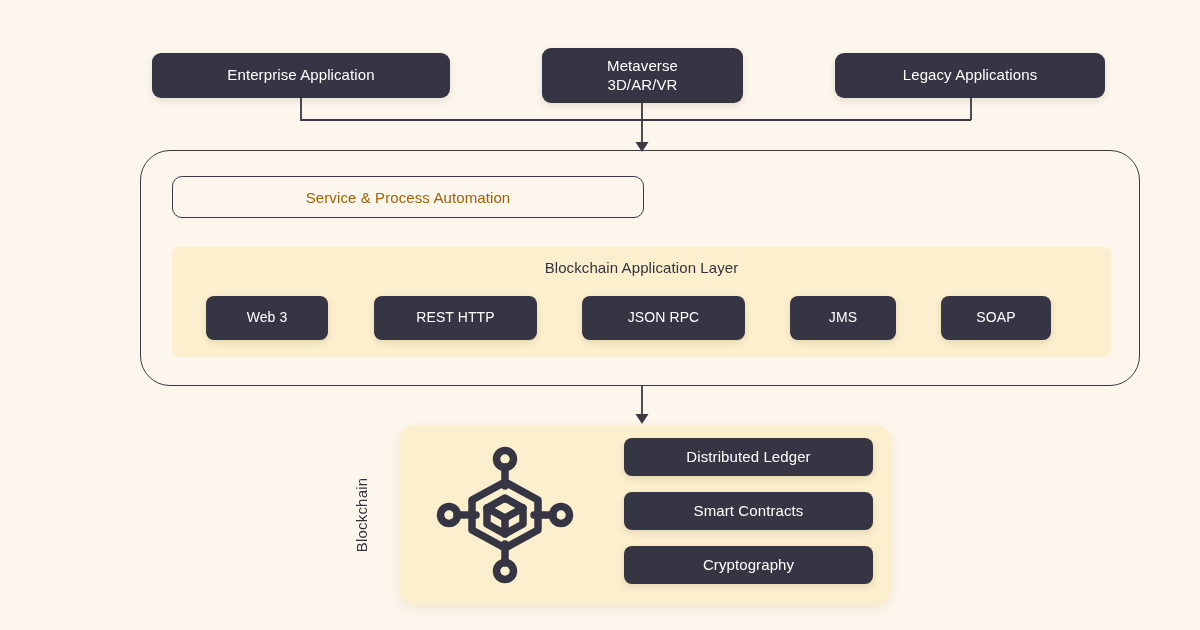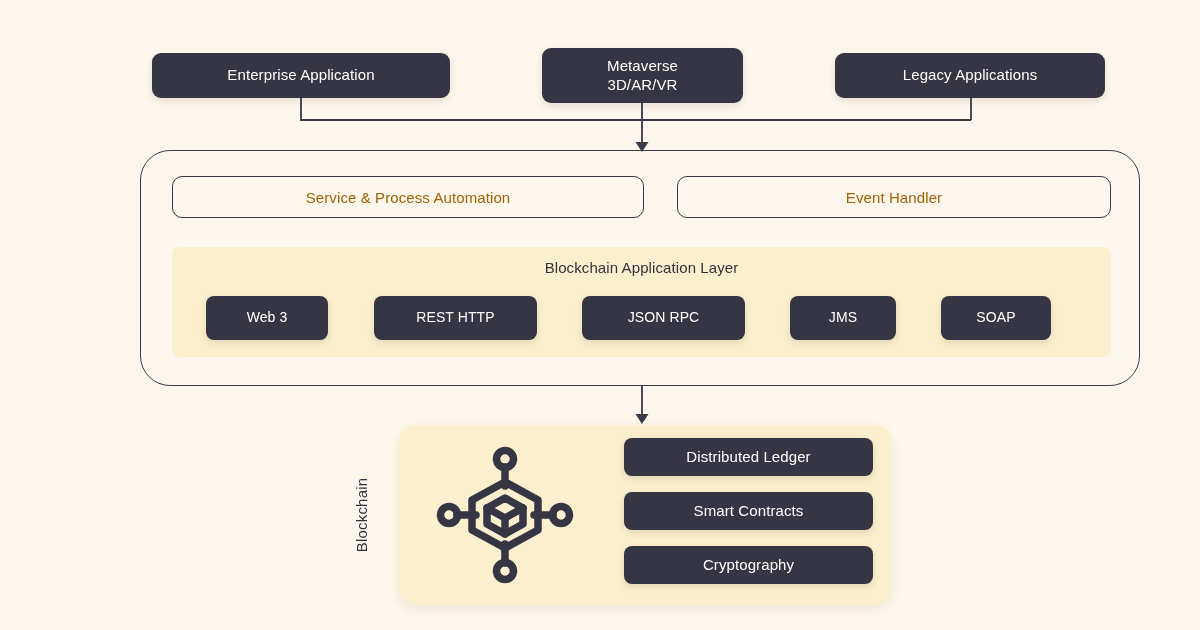--- a/index.html
+++ b/index.html
@@ -183,21 +183,20 @@
 
   <div class="dark-box" id="app-metaverse">Metaverse
 3D/AR/VR</div>
 
   <div class="dark-box" id="app-legacy">Legacy Applications</div>
 
   <div id="middleware-container"></div>
 
   <div class="outline-box" id="svc-automation">Service &amp; Process Automation</div>
 
-  <div class="outline-box" id="event-handler">Event Handler</div>
 
   <div id="integration-layer">
     <div id="integration-layer-title">Blockchain Application Layer</div>
   </div>
 
   <div class="dark-box protocol-box" id="proto-0">Web 3</div>
   <div class="dark-box protocol-box" id="proto-1">REST HTTP</div>
   <div class="dark-box protocol-box" id="proto-2">JSON RPC</div>
   <div class="dark-box protocol-box" id="proto-3">JMS</div>
   <div class="dark-box protocol-box" id="proto-4">SOAP</div>

